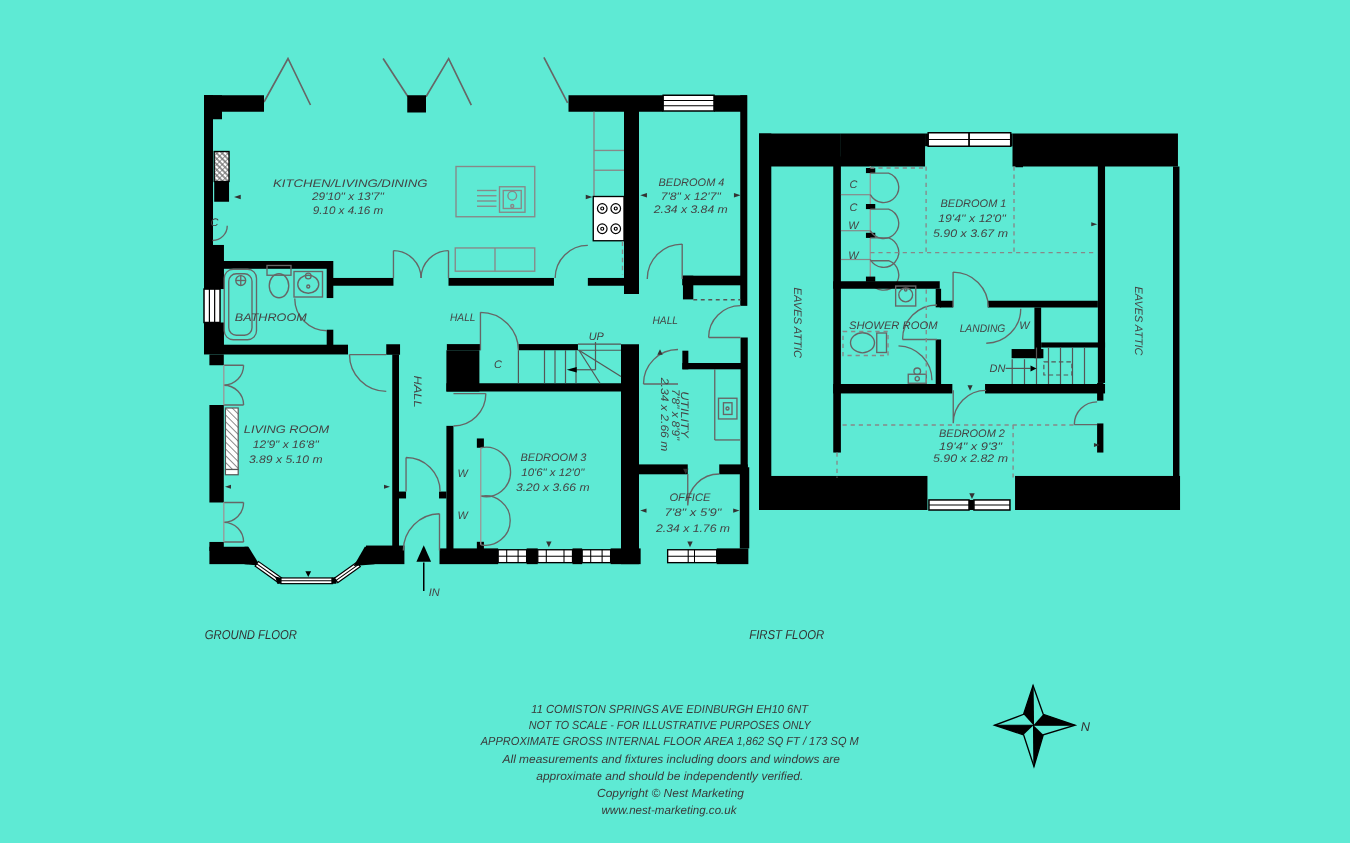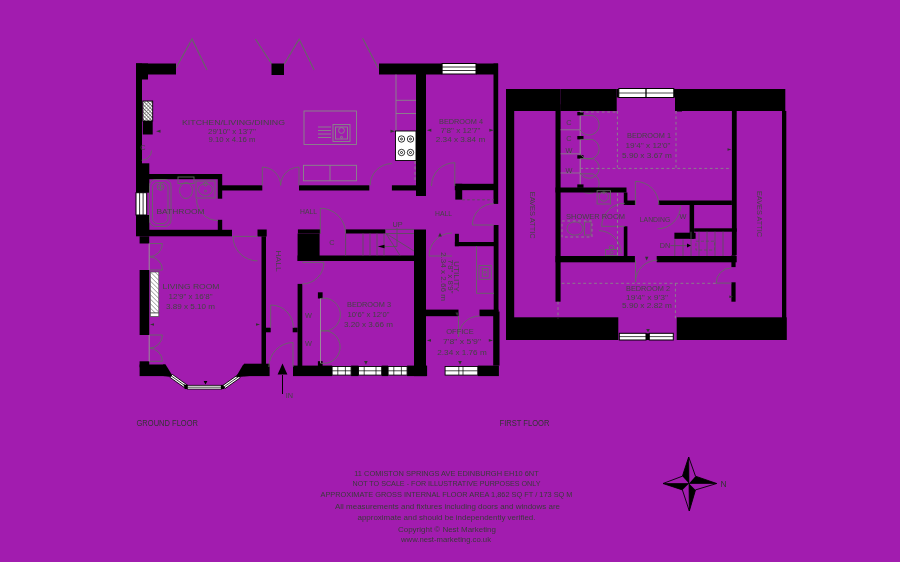--- a/index.html
+++ b/index.html
@@ -1,17 +1,17 @@
 <!DOCTYPE html>
 <html><head>
 <meta charset="utf-8">
 <style>
 html,body{margin:0;padding:0;background:#ffffff;}
-#page{position:relative;width:900px;height:562px;background:#a21caf;overflow:hidden;
-font-family:"Liberation Sans", sans-serif;}
+#page{position:relative;width:900px;height:562px;background:#5eead4;overflow:hidden;
+font-family:"Liberation Sans", sans-serif;font-style:italic;}
 svg{position:absolute;top:0;left:0;}
 </style>
 </head>
 <body>
 <div id="page">
 <svg width="900" height="562" viewBox="0 0 900 562">
 <defs>
 <pattern id="hatch" width="2.6" height="2.6" patternUnits="userSpaceOnUse" patternTransform="rotate(45)">
   <rect width="2.6" height="2.6" fill="#fff"></rect>
   <line x1="0" y1="0" x2="0" y2="2.6" stroke="#666" stroke-width="0.9"></line>

